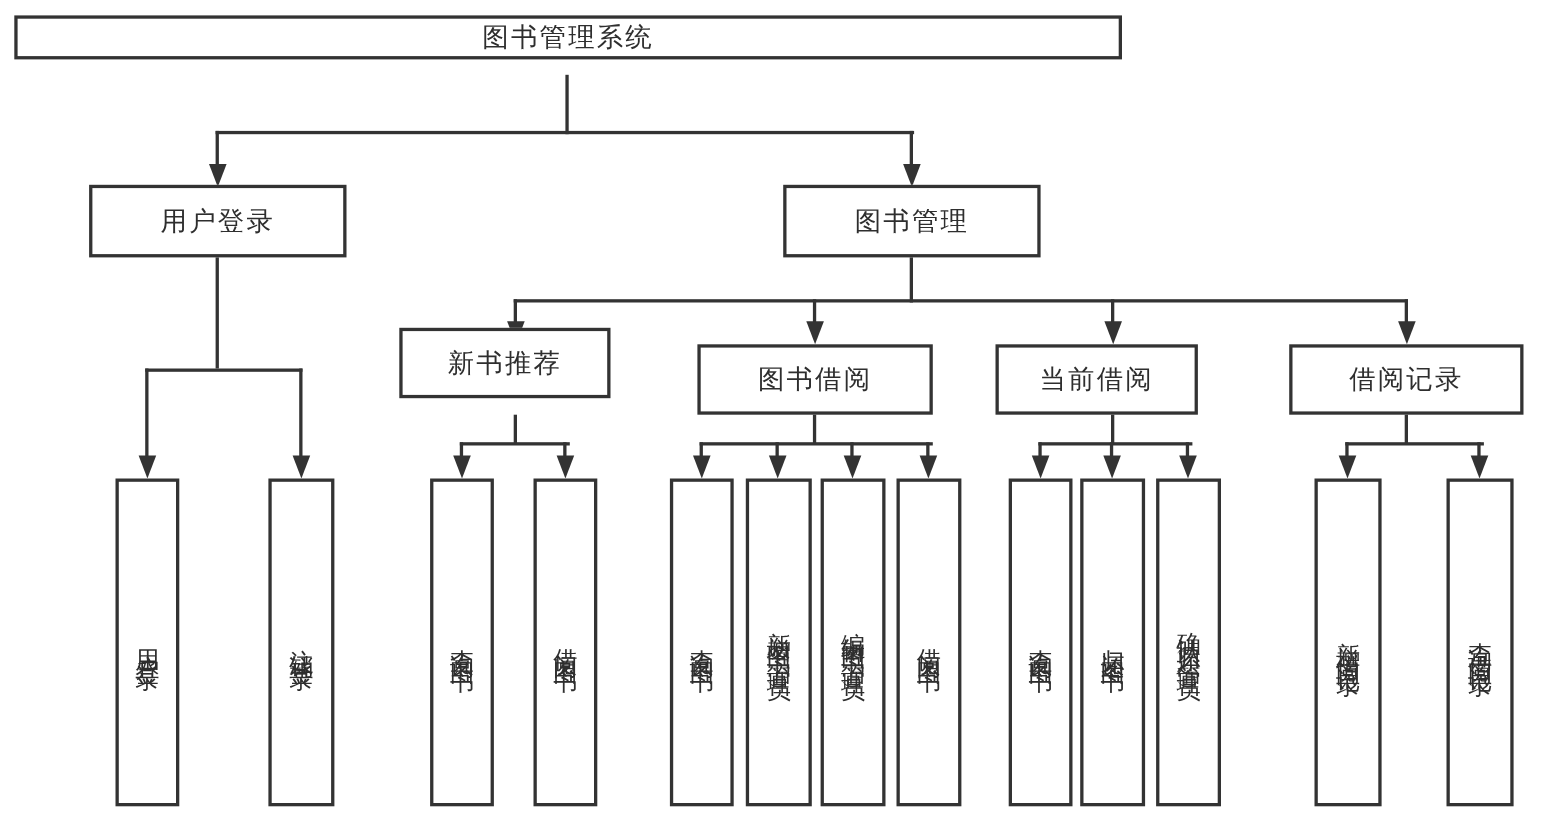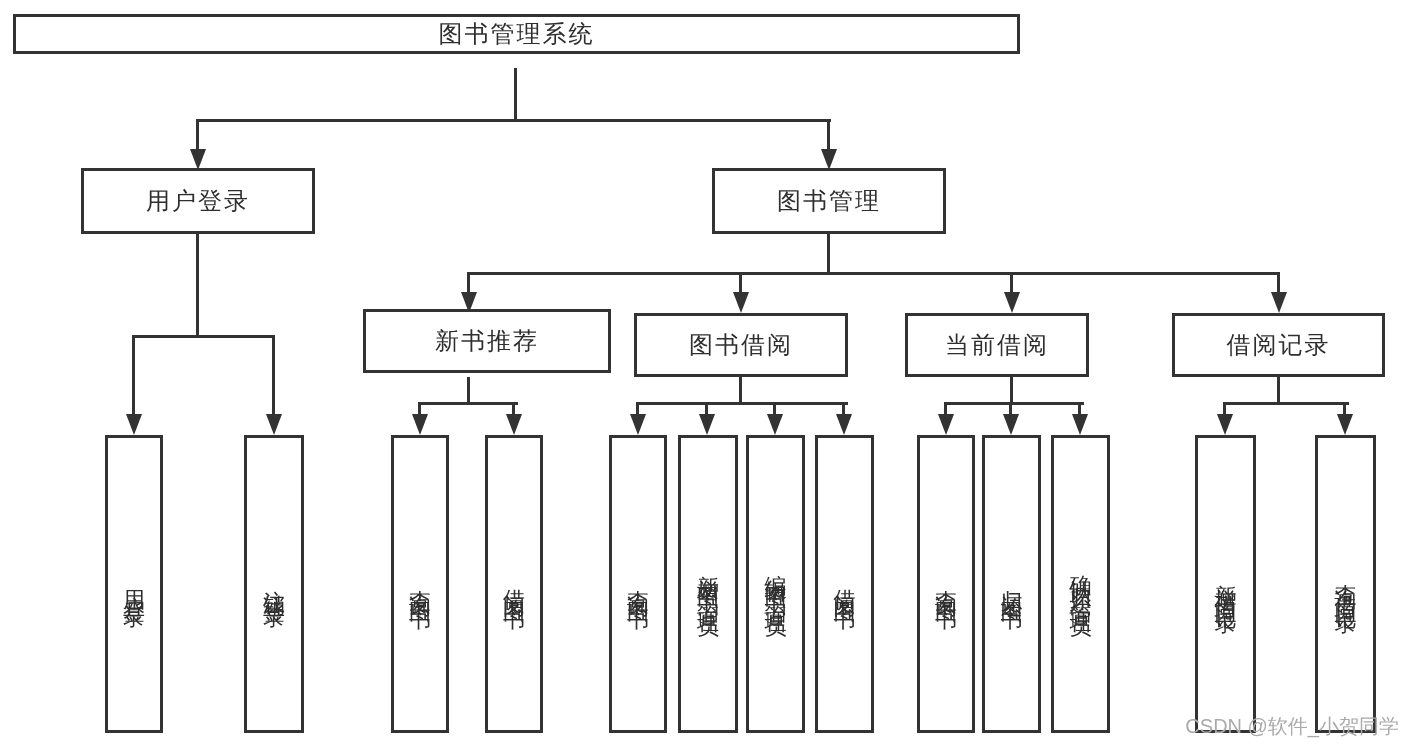--- a/index.html
+++ b/index.html
@@ -101,21 +101,21 @@
   <div class="hline" style="left:467px; top:272px; width:813px;"></div>
   <div class="vline" style="left:467px; top:272px; height:23px;"></div>
   <div class="arrow" style="left:461px; top:292px;"></div>
   <div class="vline" style="left:739px; top:272px; height:23px;"></div>
   <div class="arrow" style="left:733px; top:292px;"></div>
   <div class="vline" style="left:1010px; top:272px; height:23px;"></div>
   <div class="arrow" style="left:1004px; top:292px;"></div>
   <div class="vline" style="left:1277px; top:272px; height:23px;"></div>
   <div class="arrow" style="left:1271px; top:292px;"></div>
 
-  <div class="box" style="left:363px; top:309px; width:248px; height:64px;">
+  <div class="box" style="left:363px; top:298px; width:192px; height:64px;">
     <span class="hlabel">新书推荐</span>
   </div>
   <div class="box" style="left:634px; top:313px; width:214px; height:64px;">
     <span class="hlabel">图书借阅</span>
   </div>
   <div class="box" style="left:905px; top:313px; width:184px; height:64px;">
     <span class="hlabel">当前借阅</span>
   </div>
   <div class="box" style="left:1172px; top:313px; width:213px; height:64px;">
     <span class="hlabel">借阅记录</span>
@@ -192,15 +192,14 @@
     <span class="vlabel">确认归还（管理员）</span>
   </div>
 
   <div class="box" style="left:1195px; top:435px; width:61px; height:298px;">
     <span class="vlabel">新增借阅记录</span>
   </div>
   <div class="box" style="left:1315px; top:435px; width:61px; height:298px;">
     <span class="vlabel">查询借阅记录</span>
   </div>
 
-  <div class="watermark">CSDN @软件_小贺同学</div>
 
 </div>
 
 </body></html>

